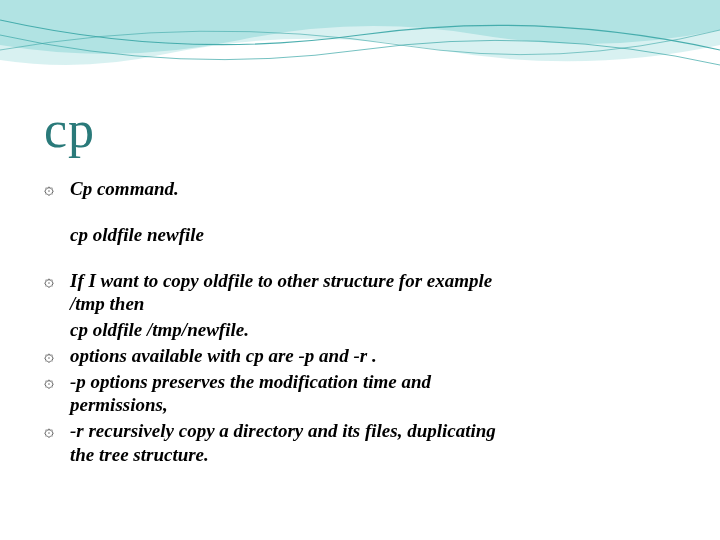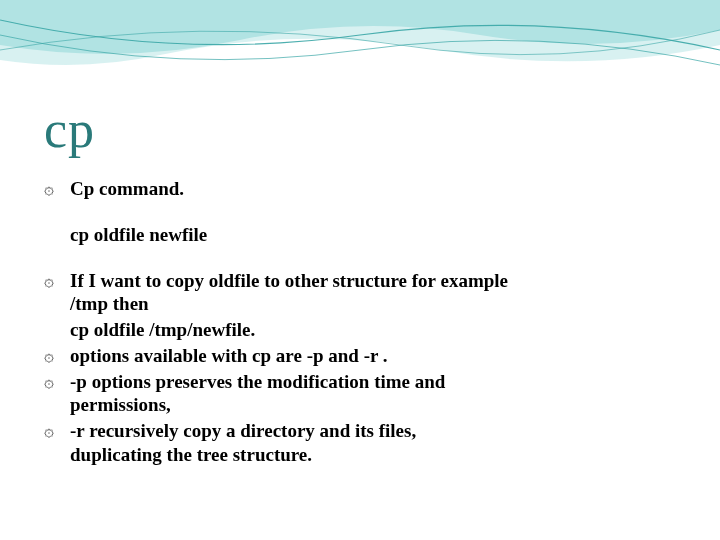--- a/index.html
+++ b/index.html
@@ -43,21 +43,21 @@
     left: 0;
     top: 1px;
     font-size: 17px;
     color: #333;
   }
   .indent-line {
     padding-left: 26px;
     margin-bottom: 2px;
   }
   .spacer { height: 20px; }
-  .bold { font-weight: bold; }
+  .bold { font-weight: bold; font-style: italic; }
 </style>
 </head>
 <body>
 
 <svg class="wave-bg" viewBox="0 0 720 120" preserveAspectRatio="none">
   <path d="M0,0 L720,0 L720,30 Q600,55 480,35 Q360,15 240,40 Q120,65 0,45 Z" fill="#7fcfcf" opacity="0.55"></path>
   <path d="M0,0 L720,0 L720,45 Q580,75 440,50 Q300,25 160,55 Q80,72 0,60 Z" fill="#a8e0e0" opacity="0.45"></path>
   <path d="M0,20 Q180,60 360,35 Q540,10 720,50" stroke="#3aa6a6" stroke-width="1.2" fill="none" opacity="0.9"></path>
   <path d="M0,35 Q180,75 360,50 Q540,25 720,65" stroke="#3aa6a6" stroke-width="1" fill="none" opacity="0.7"></path>
   <path d="M0,50 Q200,15 400,45 Q560,70 720,30" stroke="#3aa6a6" stroke-width="1" fill="none" opacity="0.6"></path>

